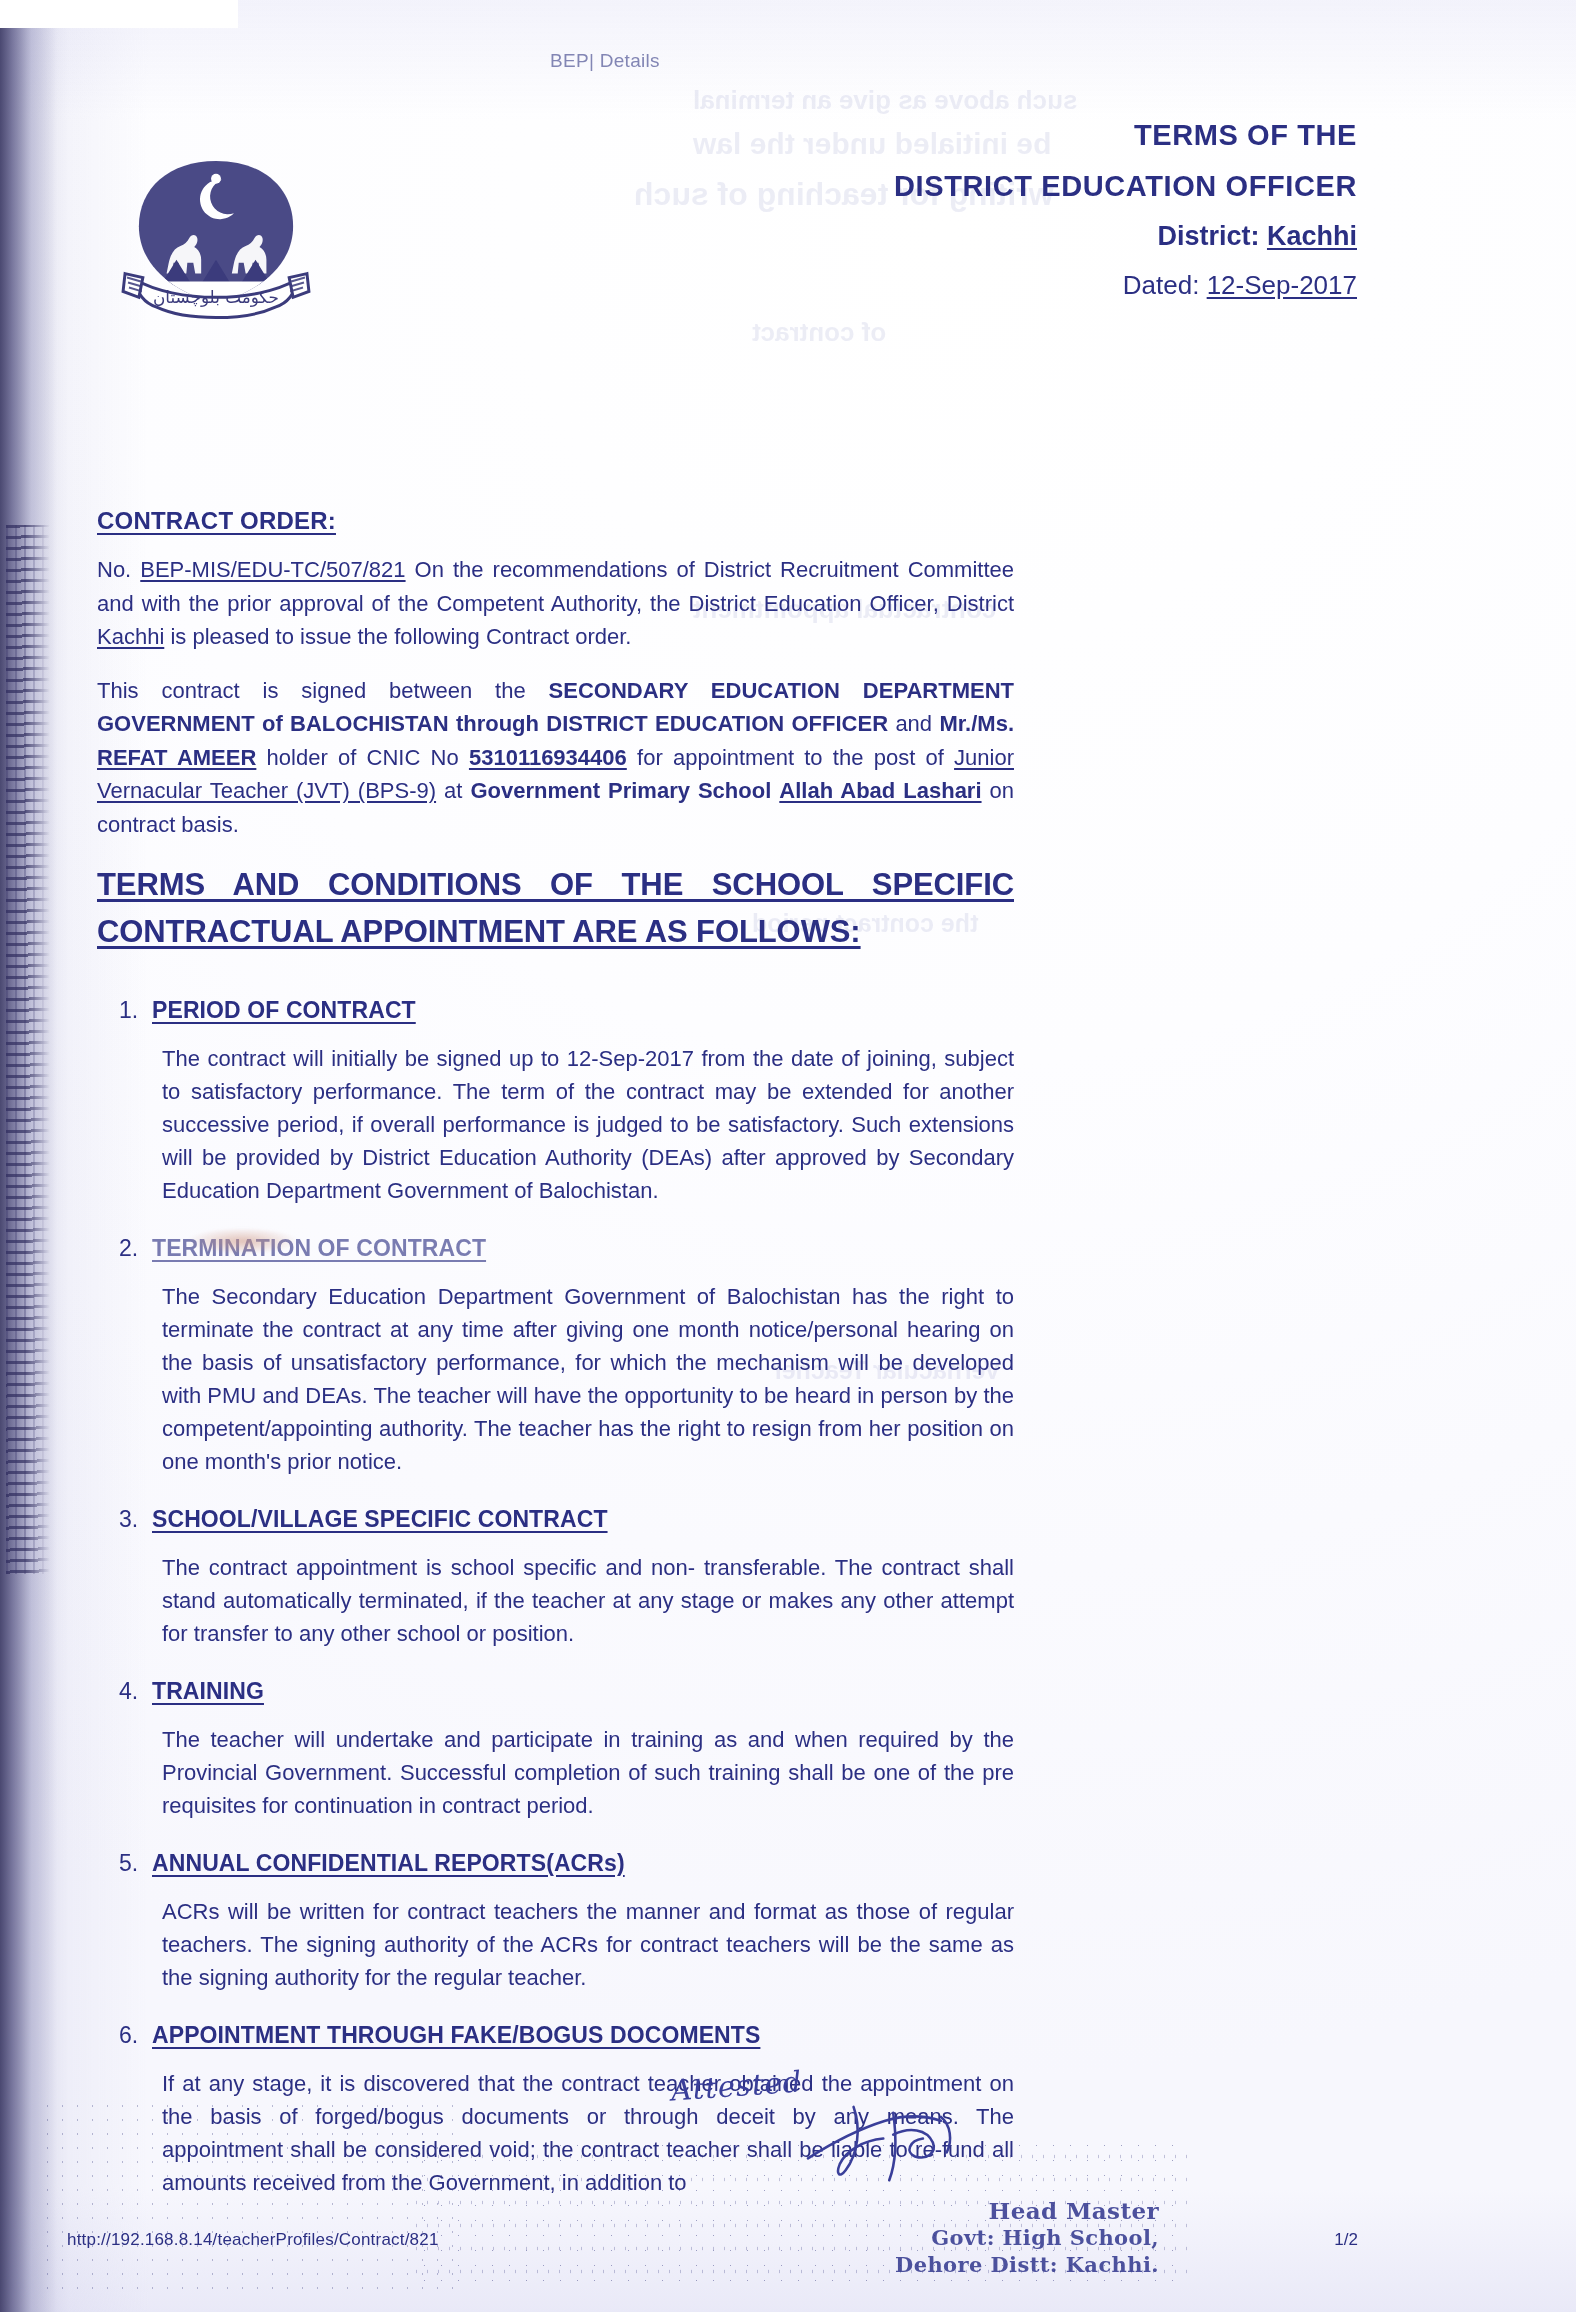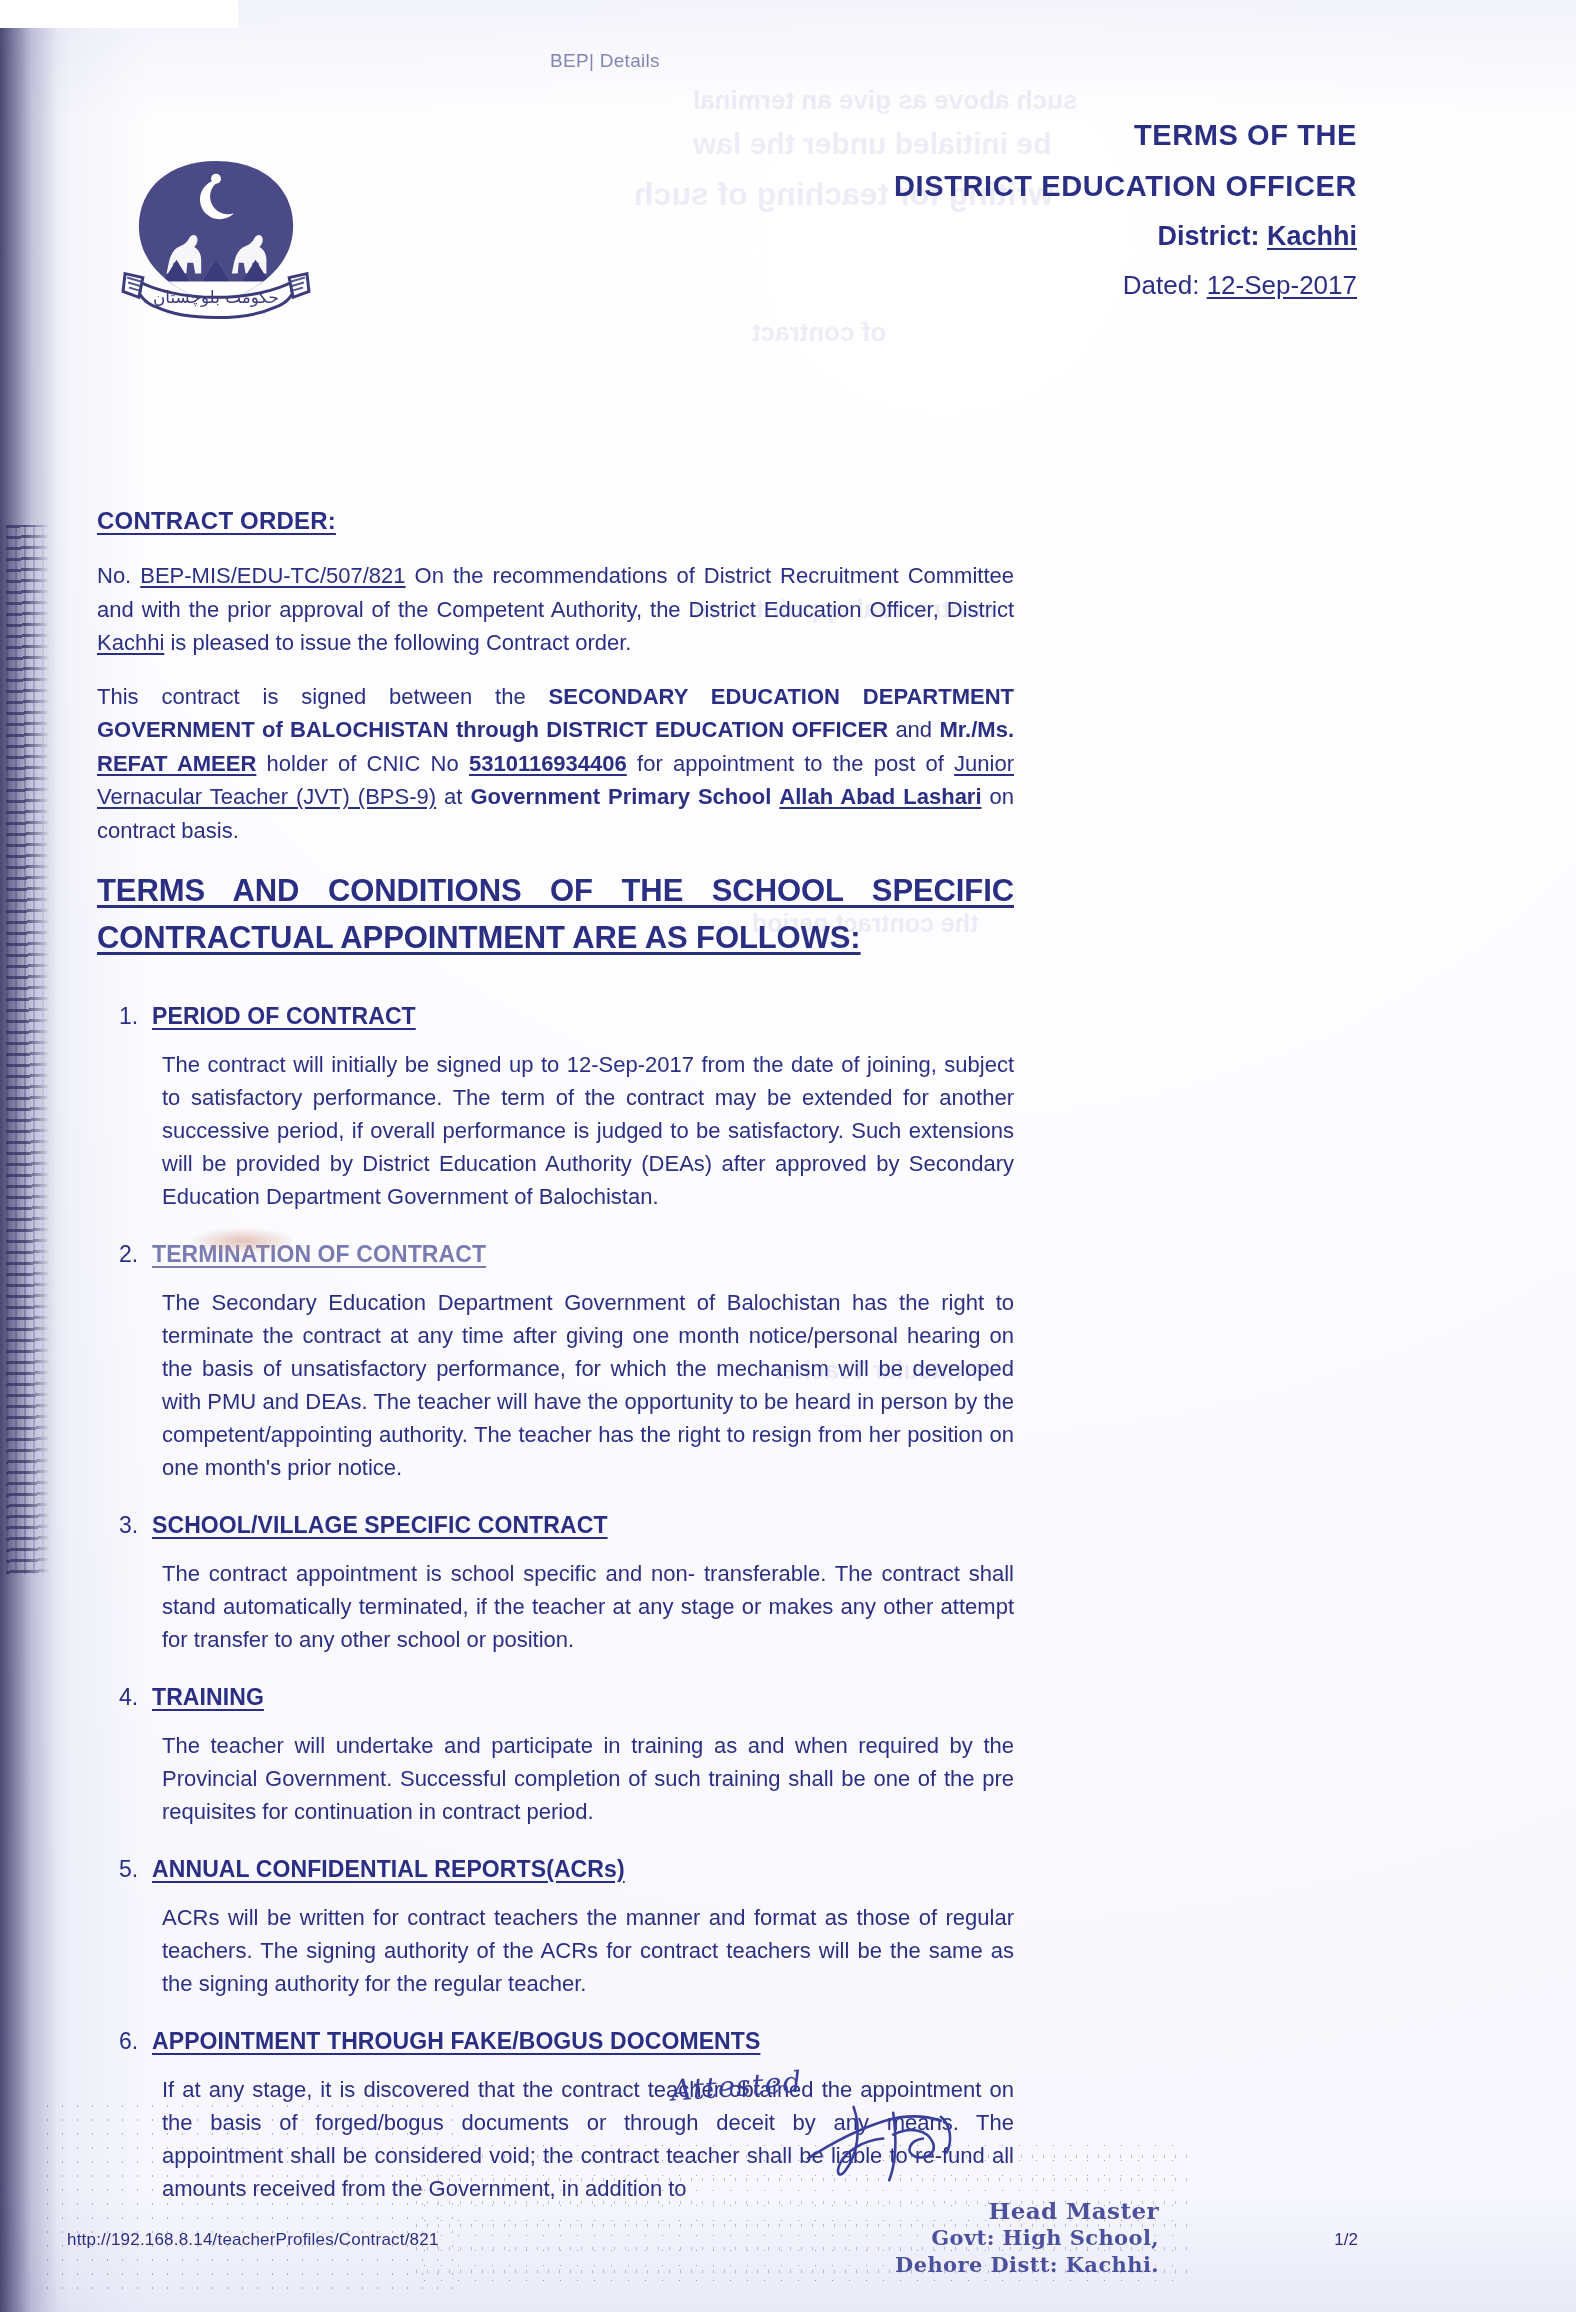--- a/index.html
+++ b/index.html
@@ -93,21 +93,21 @@
   .u { text-decoration:underline; text-underline-offset:3px; }
 
   
   .body-wrap {
     position:absolute; left:97px; top:503px; width:917px;
     font-size:22px; line-height:1.52; text-align:justify;
   }
   .sec-title {
     font-size:24px; font-weight:700; letter-spacing:0.2px;
     text-decoration:underline; text-underline-offset:4px;
-    margin-bottom:20px;
+    margin-bottom:14px;
   }
   .para { margin-bottom:20px; }
   .para b { font-weight:700; }
   .terms-head {
     font-size:31px; font-weight:700; text-decoration:underline;
     text-underline-offset:4px; margin-top:6px; margin-bottom:38px;
     letter-spacing:-0.1px;
   }
 
   ol.clauses { list-style:none; counter-reset:c; margin:0; padding:0; }

